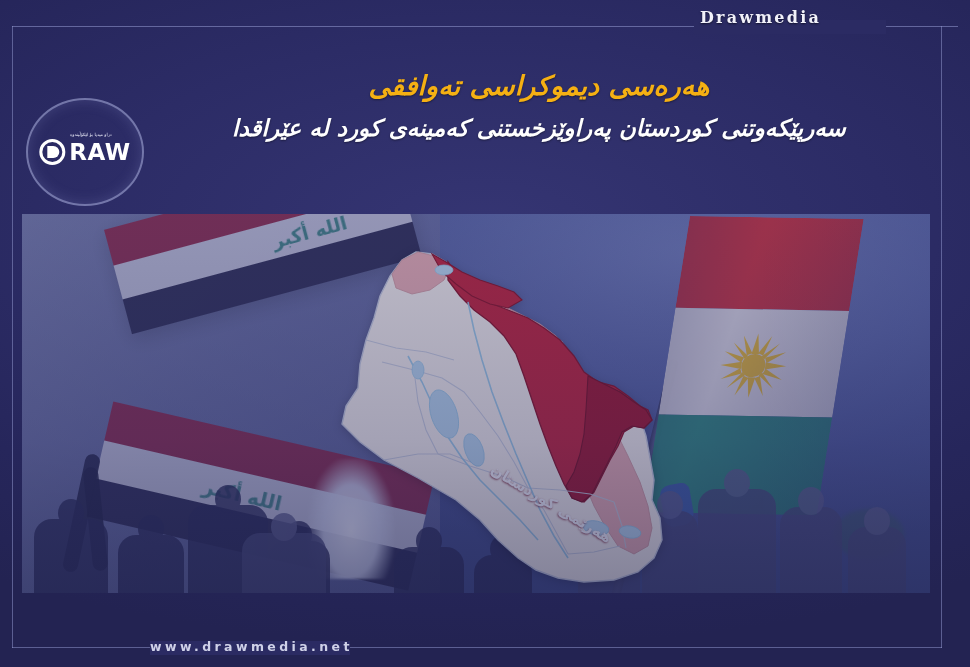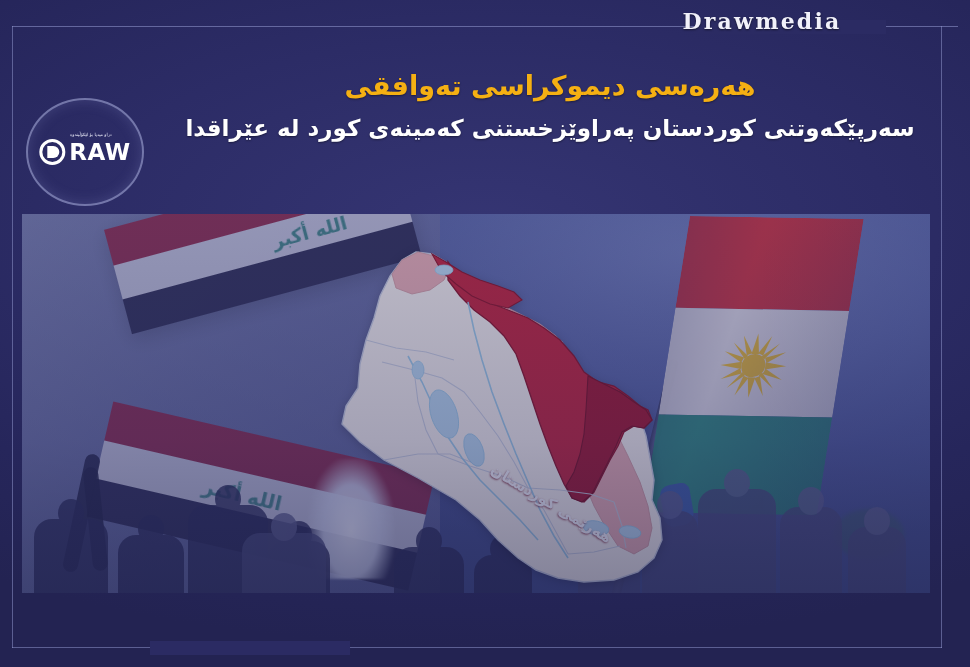--- a/index.html
+++ b/index.html
@@ -46,24 +46,24 @@
     background:#2b2b63;
   }
   
   .frame-bottom-gap{
     position:absolute; left:150px; top:641px;
     width:200px; height:14px;
     background:#2b2b63;
   }
 
   .brandmark{
-    position:absolute; left:667px; top:8px;
-    width:190px; text-align:center;
+    position:absolute; left:700px; top:8px;
+    width:190px; text-align:left;
     font-family:"DejaVu Serif","Liberation Serif",serif;
-    font-weight:700; font-size:22px; letter-spacing:2.2px;
+    font-weight:700; font-size:16px; letter-spacing:2.2px;
     color:#f1f1fa;
     text-shadow:0 1px 2px rgba(0,0,0,.55);
   }
 
   .footer-url{
     position:absolute; left:150px; top:639px;
     width:200px; text-align:center;
     font-size:12.5px; letter-spacing:3.4px; font-weight:600;
     color:#cfd1e8;
   }
@@ -103,23 +103,23 @@
   }
   .logo-sub{
     position:absolute; left:44px; top:34px;
     font-size:4.4px; letter-spacing:.2px;
     color:#e4e5f3; white-space:nowrap;
     direction:rtl;
   }
 
   
   .headlines{
-    position:absolute; left:150px; top:66px;
+    position:absolute; left:139px; top:66px;
     width:800px;
-    direction:rtl; text-align:center;
+    direction:rtl; text-align:center;font-style:italic;
   }
   .headline-main{
     font-size:27px; font-weight:700;
     color:#f5b013;
     line-height:1.45;
     text-shadow:0 1px 2px rgba(0,0,0,.4);
   }
   .headline-sub{
     margin-top:6px;
     font-size:23px; font-weight:700;
@@ -472,14 +472,15 @@
           <ellipse cx="274" cy="318" rx="13" ry="7" transform="rotate(12 274 318)"></ellipse>
           <ellipse cx="308" cy="322" rx="11" ry="6" transform="rotate(10 308 322)"></ellipse>
           <ellipse cx="122" cy="60" rx="9" ry="5"></ellipse>
         </g>
       </svg>
     </div>
 
     <div class="map-label label-krd">هەرێمی کوردستان</div>
   </div>
 
+  <div class="footer-url">www.drawmedia.net</div>
 
 </div>
 
 </body></html>

